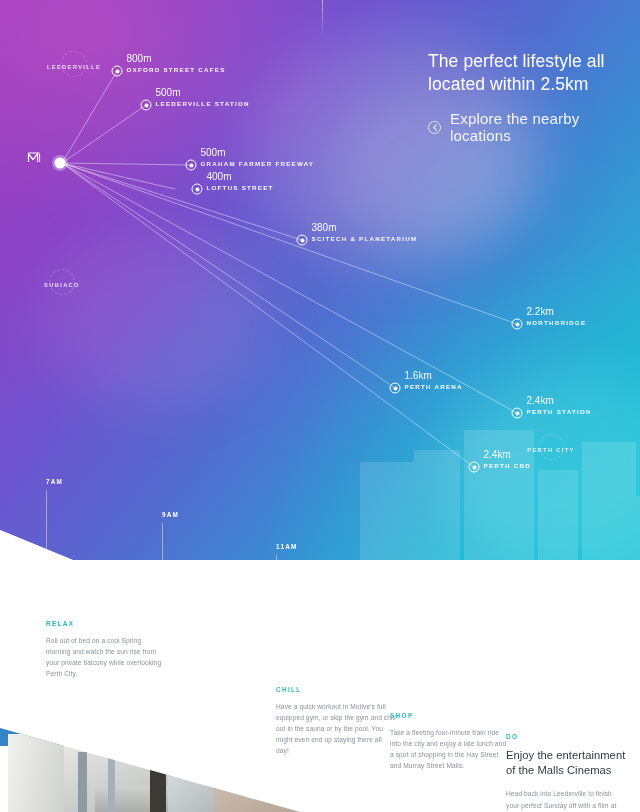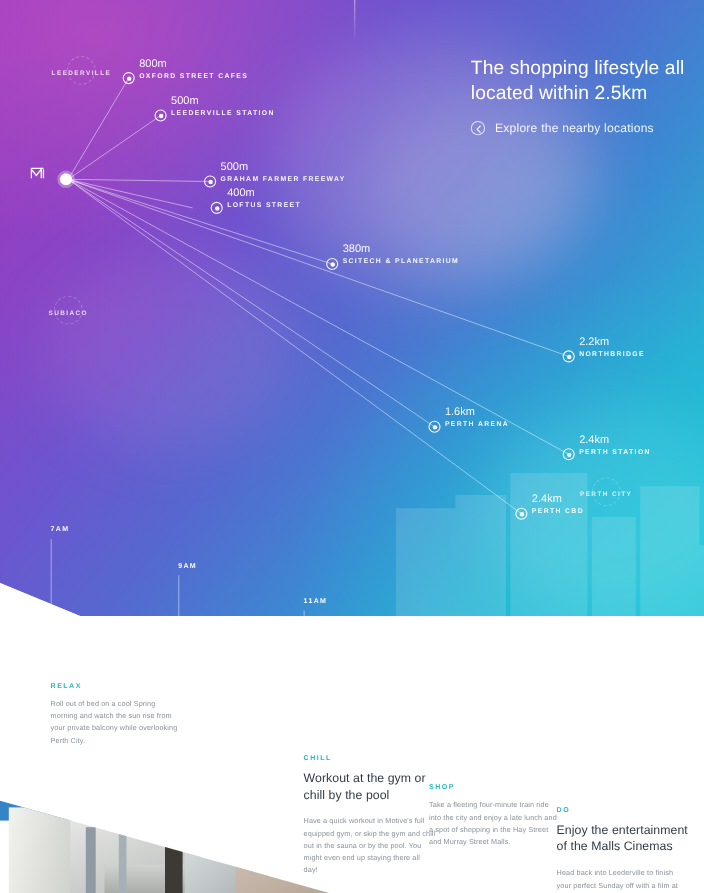--- a/index.html
+++ b/index.html
@@ -35,21 +35,21 @@
   
   .head { position:absolute; left:428px; top:50px; width:200px; }
   .head h1 { font-size:17.5px; line-height:1.32; font-weight:400; color:#ffffff;
              letter-spacing:.1px; }
   .cta { display:flex; align-items:center; gap:9px; margin-top:14px; }
   .cta-circle { width:13px; height:13px; border-radius:50%;
                 border:1px solid rgba(255,255,255,.75); position:relative; flex:0 0 auto; }
   .cta-circle::before { content:""; position:absolute; left:5px; top:3.6px;
       width:4px; height:4px; border-left:1px solid rgba(255,255,255,.9);
       border-bottom:1px solid rgba(255,255,255,.9); transform:rotate(45deg); }
-  .cta-label { font-size:11px; color:rgba(255,255,255,.92); letter-spacing:.2px; }
+  .cta-label { font-size:15px; color:rgba(255,255,255,.92); letter-spacing:.2px; }
 
   
   .maplines { position:absolute; left:0; top:0; width:640px; height:560px; }
 
   
   .mk { position:absolute; transform:translate(-50%,-50%); }
   .mk .ring { width:11px; height:11px; border-radius:50%;
               border:1.4px solid rgba(255,255,255,.95); background:transparent;
               display:flex; align-items:center; justify-content:center; }
   .mk .ring::after { content:""; width:4px; height:4px; border-radius:50%; background:#fff; }
@@ -222,21 +222,21 @@
       <div class="mk" style="left: 474px; top: 467px;">
         <div class="ring"></div>
         <div class="mk-txt">
           <div class="mk-dist">2.4km</div>
           <div class="mk-name">PERTH CBD</div>
         </div>
       </div>
     </div>
 
   <div class="head">
-    <h1>The shopping lifestyle all located within 2.5km</h1>
+    <h1>The perfect lifestyle all located within 2.5km</h1>
     <div class="cta">
       <span class="cta-circle"></span>
       <span class="cta-label">Explore the nearby locations</span>
     </div>
   </div>
 
 
   <svg class="wedge" viewBox="0 0 640 812" preserveAspectRatio="none">
     <polygon points="0,530 640,795 640,812 0,812" fill="#ffffff"></polygon>
     <polygon points="0,530 460,812 0,812" fill="#ffffff"></polygon>
@@ -254,21 +254,20 @@
       </div>
       <div class="slot" style="left: 162px; top: 511px;">
         <div class="time">9AM</div>
         <div class="stem" style="height:116px"></div>
       </div>
       <div class="slot" style="left: 276px; top: 543px;">
         <div class="time">11AM</div>
         <div class="stem" style="height:117px"></div>
         <div style="margin-top:14px">
           <div class="cat" style="color: rgb(39, 184, 196);">CHILL</div>
-          <h3>Workout at the gym or chill by the pool</h3>
           <p>Have a quick workout in Motive's full equipped gym, or skip the gym and chill out in the sauna or by the pool. You might even end up staying there all day!</p>
         </div>
       </div>
       <div class="slot" style="left: 390px; top: 570px;">
         <div class="time">1PM</div>
         <div class="stem" style="height:116px"></div>
         <div style="margin-top:14px">
           <div class="cat" style="color: rgb(39, 184, 196);">SHOP</div>
           <p>Take a fleeting four-minute train ride into the city and enjoy a late lunch and a spot of shopping in the Hay Street and Murray Street Malls.</p>
         </div>

